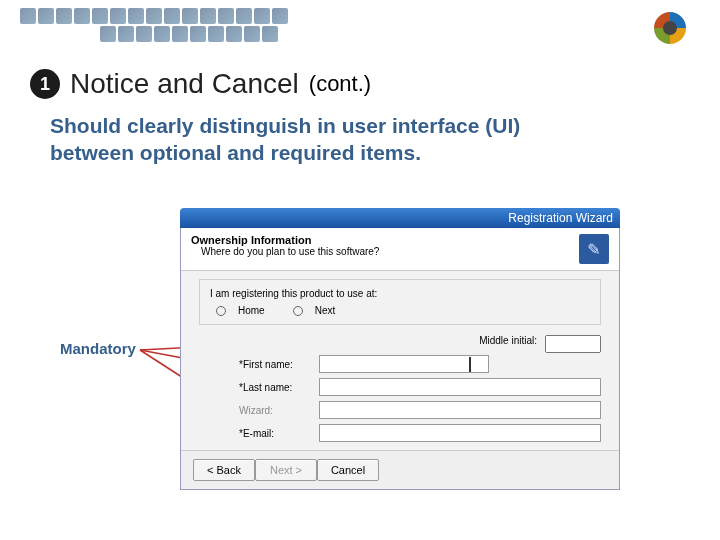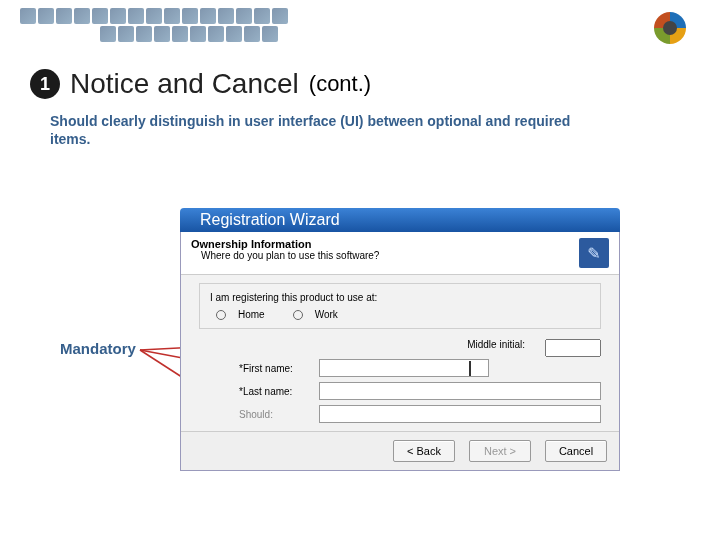--- a/index.html
+++ b/index.html
@@ -64,37 +64,38 @@
     font-size: 28px;
     color: #222;
   }
   .heading-cont {
     font-size: 22px;
   }
   .subheading {
     margin: 12px 0 16px 50px;
     max-width: 560px;
     color: #365f8c;
-    font-size: 14px;
+    font-size: 21px;
     font-weight: 600;
     line-height: 1.3;
   }
   .dialog-area {
     position: absolute;
     top: 208px;
     left: 180px;
     width: 440px;
   }
   .titlebar {
     background: linear-gradient(#3b82d6, #1854a3);
     color: #fff;
-    font-size: 16px;
-    padding: 3px 20px;
+    font-size: 12px;
+    padding: 3px 7px;
     border-top-left-radius: 4px;
     border-top-right-radius: 4px;
+    text-align: right;
   }
   .dlg-body {
     border: 1px solid #99b;
     border-top: none;
     background: #f2f2f2;
     font-size: 11px;
   }
   .banner {
     display: flex;
     justify-content: space-between;
@@ -117,29 +118,29 @@
     border: 1px solid #cfcfcf;
     padding: 8px 10px;
   }
   .group-title { font-size: 10px; margin-bottom:6px; }
   .radios { display:flex; gap:28px; margin-left:6px; }
   .radio { display:flex; align-items:center; gap:12px; font-size:10px; }
   .radio-dot {
     width:10px;height:10px;border:1px solid #666;border-radius:50%;display:inline-block;
   }
   .form-rows { margin: 10px 18px 4px 58px; }
-  .mi-row { display:flex; justify-content:flex-end; gap:20px; margin-bottom:2px;}
+  .mi-row { display:flex; justify-content:flex-end; gap:8px; margin-bottom:2px;}
   .mi-row .mi-label{font-size:10px;}
   .mi-row input{ width:56px; height:18px; }
   .row { display:flex; align-items:center; gap:8px; margin-bottom:5px; }
   .row label { width:72px; text-align:left; font-size:10px; }
   .row input { flex:1; height:18px; border:1px solid #999; background:#fff; font-size:11px; }
   .row.company label { color:#888; }
   .btn-row {
-    display:flex; justify-content:flex-end; gap:14px;
+    display:flex; gap:0;
     padding:8px 12px; border-top:1px solid #ccc; margin-top:8px;
     background:#efefef;
   }
   .btn {
     min-width:62px; height:22px;
     border:1px solid #999; background:#f4f4f4;
     font-size:11px; border-radius:2px;
     display:flex;align-items:center;justify-content:center;
     box-shadow: 0 1px 0 #fff inset;
   }
@@ -234,41 +235,45 @@
 
     <div class="group">
       <div class="group-title">I am registering this product to use at:</div>
       <div class="radios">
         <div class="radio">
           <span class="radio-dot"></span>
           <span>Home</span>
         </div>
         <div class="radio">
           <span class="radio-dot"></span>
-          <span>Work</span>
+          <span>Next</span>
         </div>
       </div>
     </div>
 
     <div class="form-rows">
       <div class="mi-row">
         <span class="mi-label">Middle initial:</span>
         <input type="text" style="">
       </div>
       <div class="row" style="position:relative;">
         <label>*First name:</label>
         <input type="text" style="flex: 0 0 170px;">
         <span class="cursor" style="top:2px;left:230px;"></span>
       </div>
       <div class="row">
         <label>*Last name:</label>
         <input type="text" style="">
       </div>
       <div class="row company">
-        <label>Should:</label>
+        <label>Wizard:</label>
+        <input type="text" style="">
+      </div>
+      <div class="row">
+        <label>*E-mail:</label>
         <input type="text" style="">
       </div>
     </div>
 
     <div class="btn-row">
       <div class="btn">&lt; Back</div>
       <div class="btn disabled">Next &gt;</div>
       <div class="btn">Cancel</div>
     </div>
   </div>

